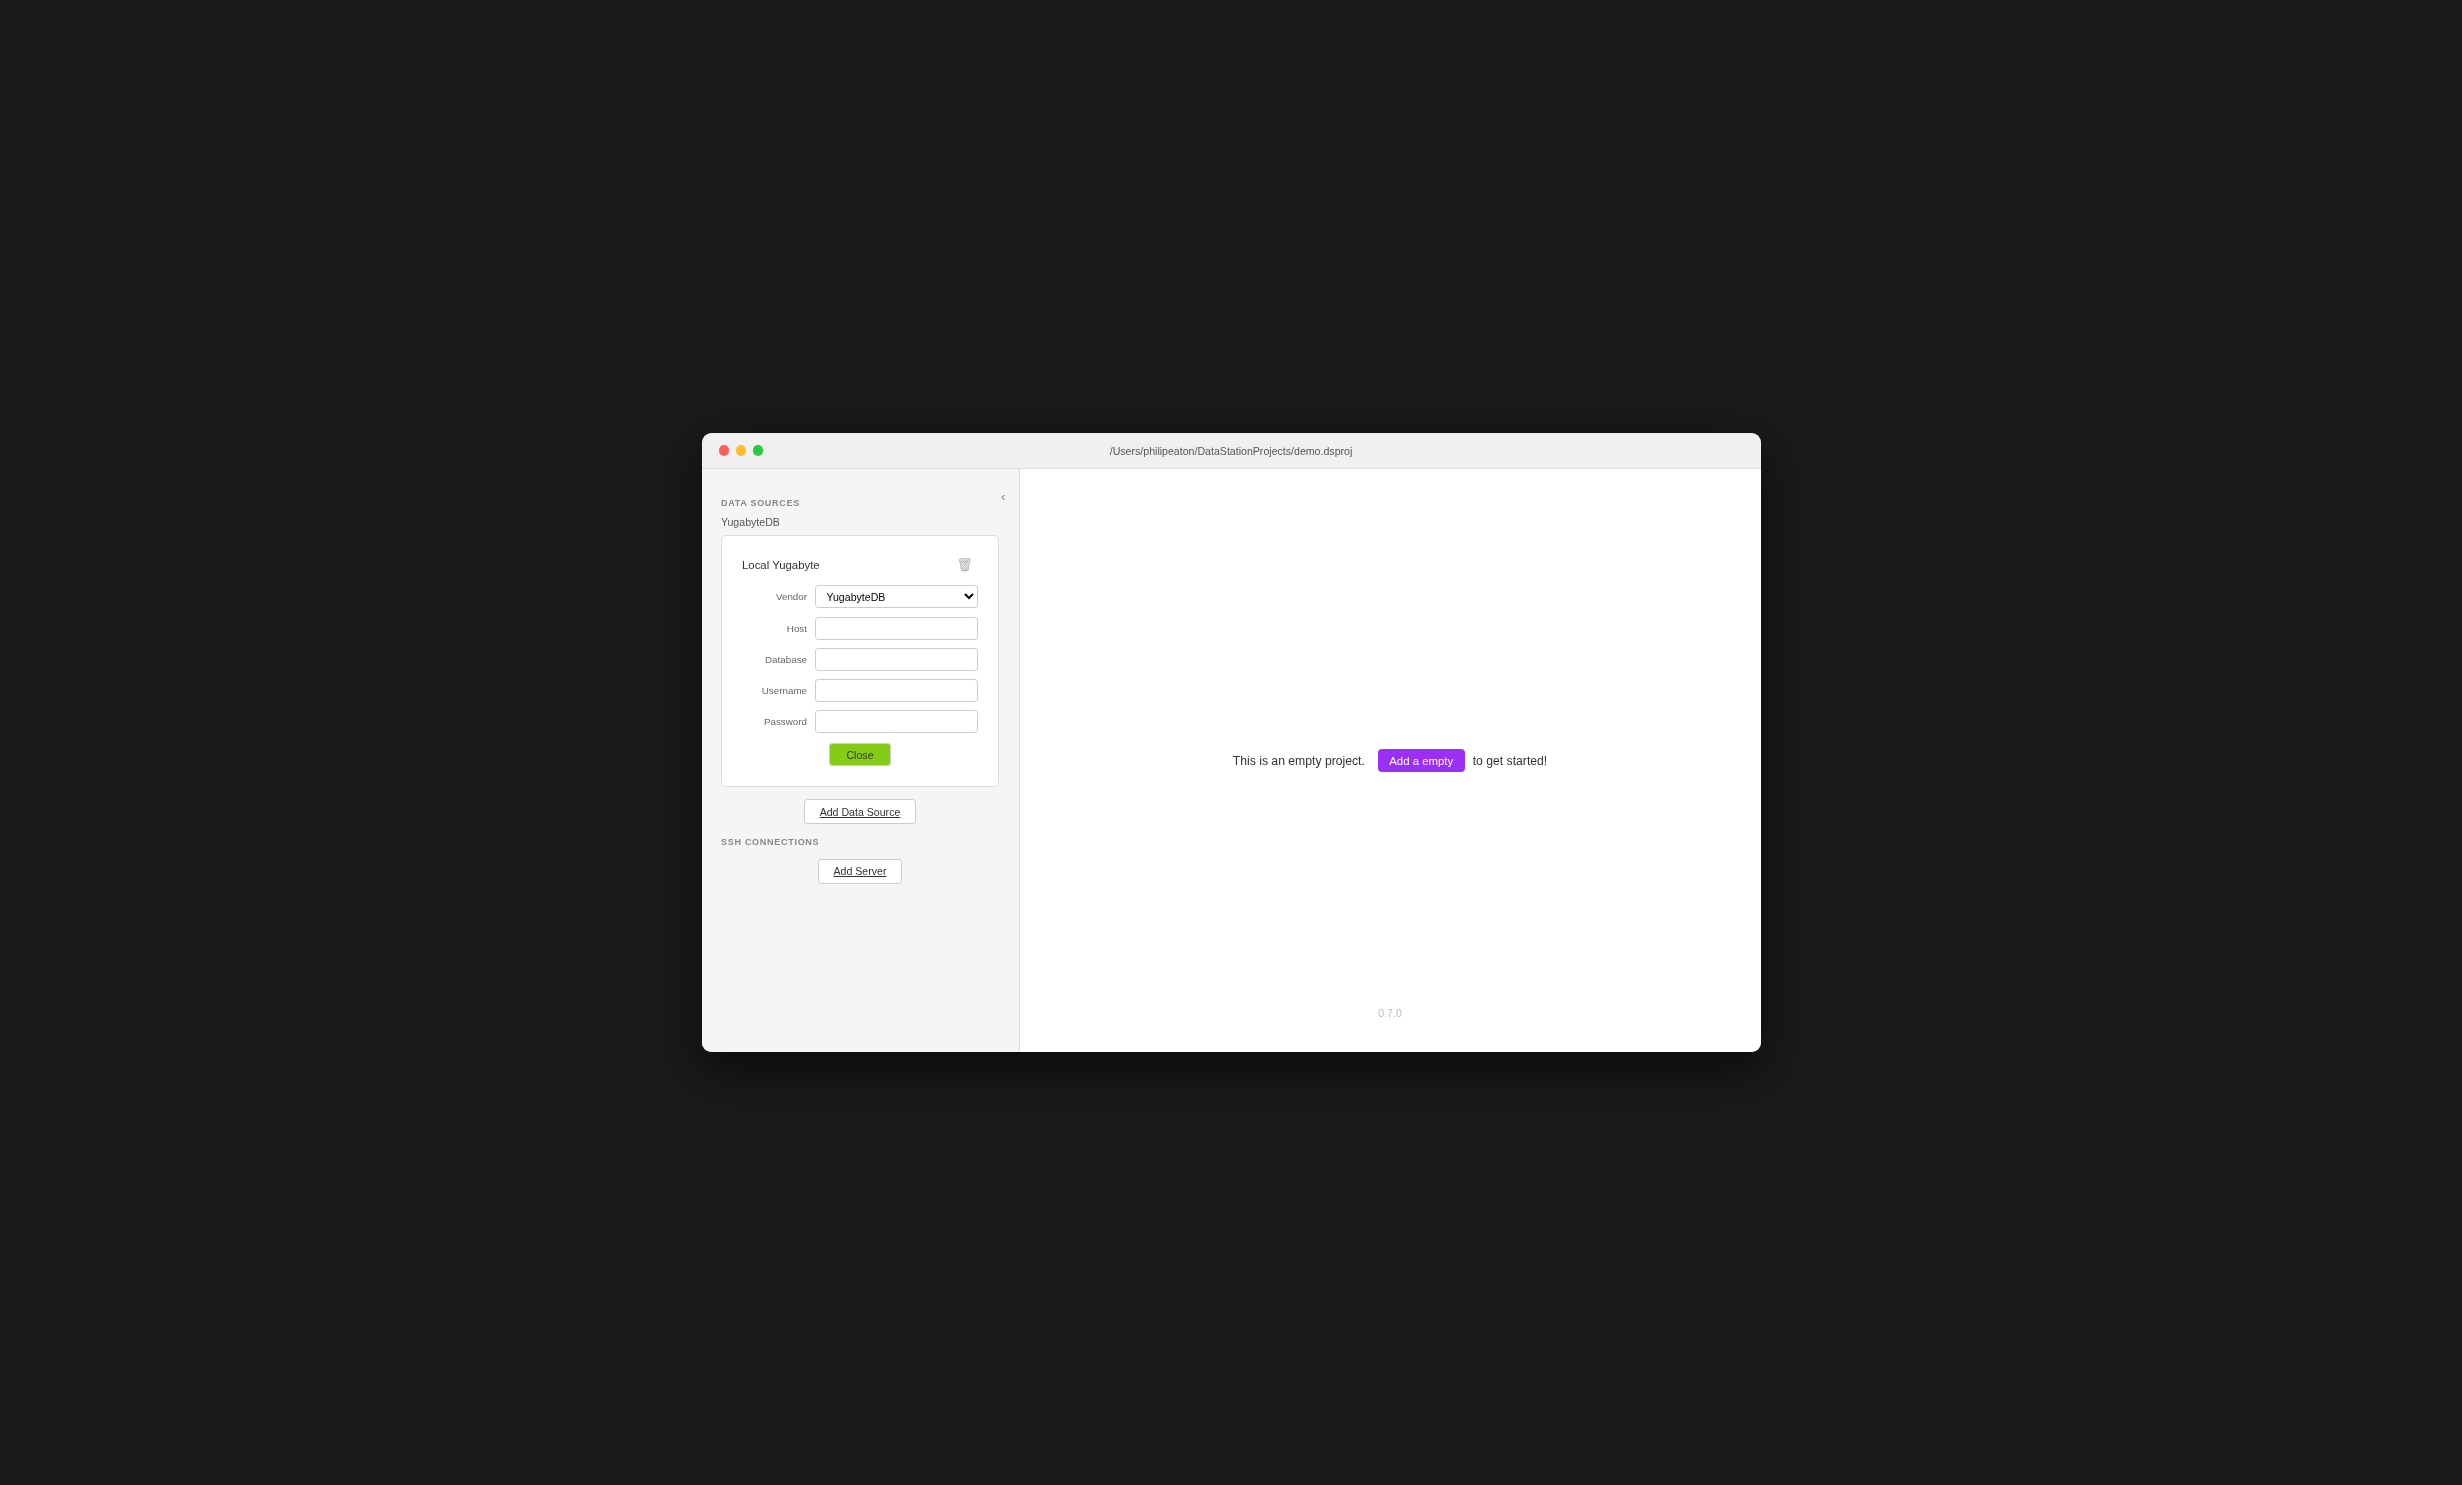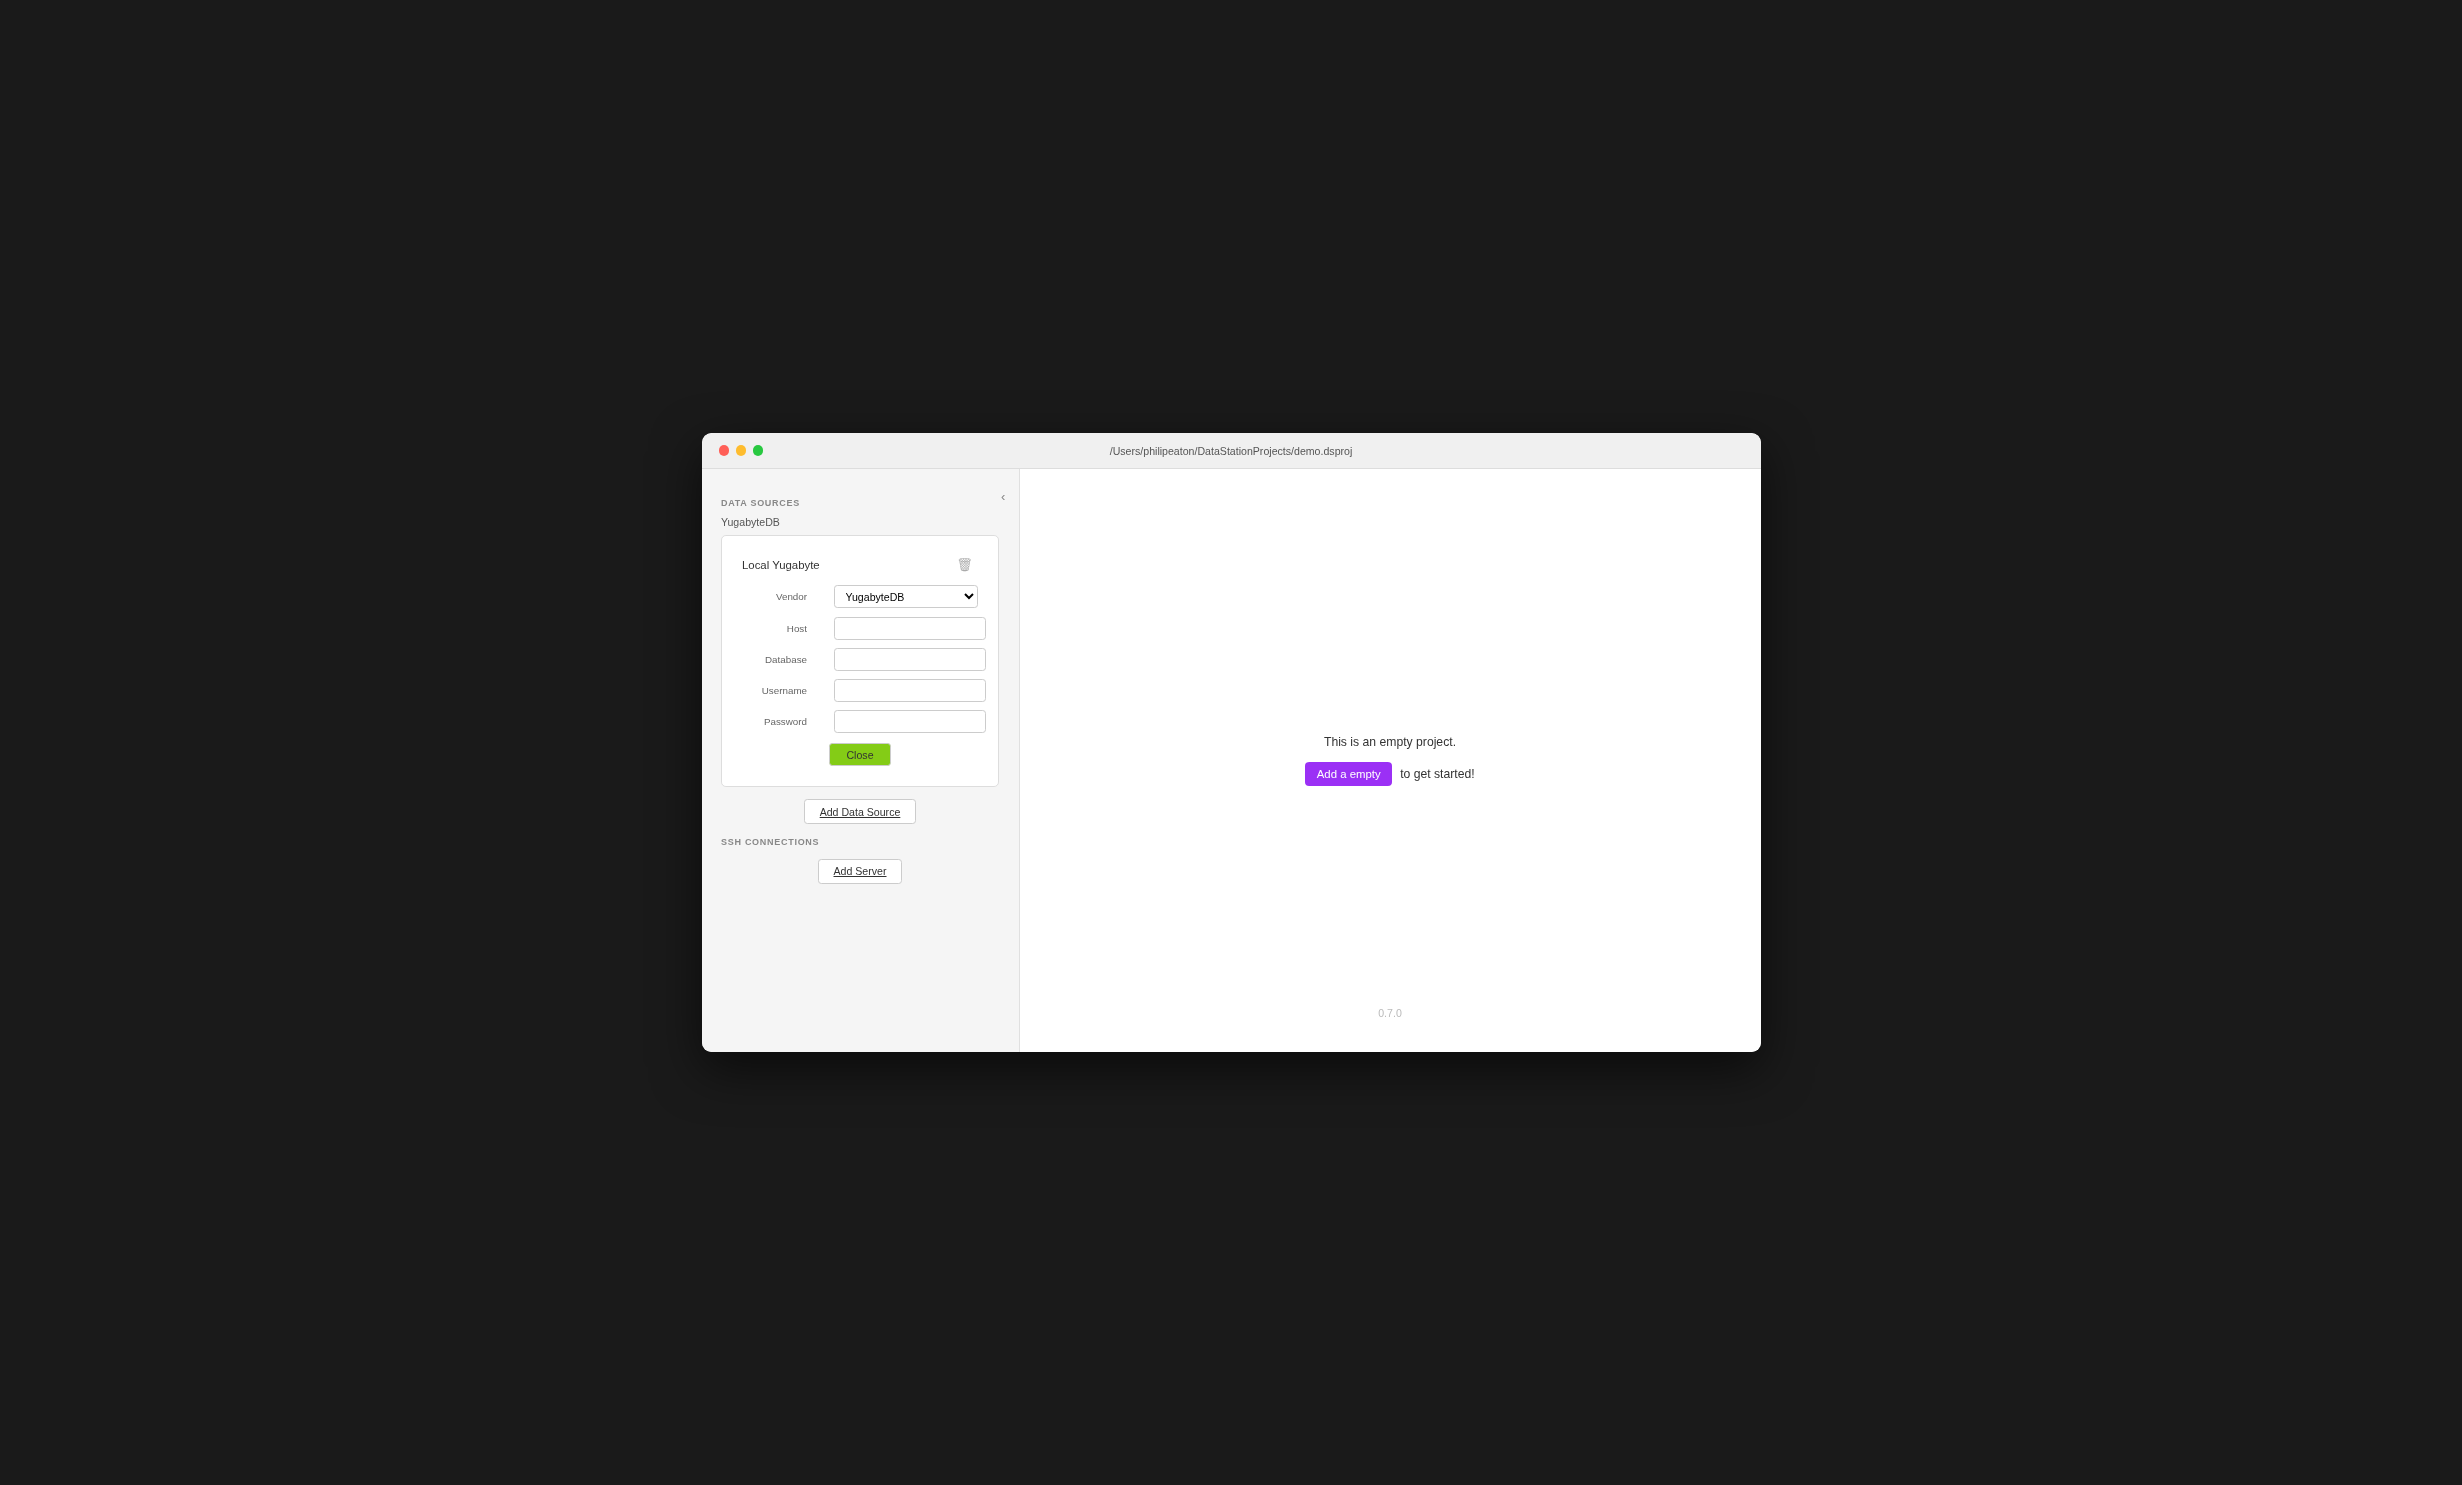--- a/index.html
+++ b/index.html
@@ -147,21 +147,21 @@
       display: flex;
       align-items: center;
       margin-bottom: 8.1px;
     }
 
     .form-label {
       font-size: 9.8px;
       color: #666;
       width: 65px;
       text-align: right;
-      margin-right: 27px;
+      margin-right: 8px;
       flex-shrink: 0;
     }
 
     .form-input {
       flex: 1;
       border: 0.8px solid #ccc;
       border-radius: 3.3px;
       padding: 3.3px 6.5px;
       font-size: 10.6px;
       outline: none;
@@ -217,21 +217,21 @@
       background: #ffffff;
       display: flex;
       flex-direction: column;
       align-items: center;
       justify-content: center;
       position: relative;
     }
 
     .empty-state {
       display: flex;
-      flex-direction: column;
+      flex-direction: row;
       align-items: center;
       gap: 13px;
     }
 
     .empty-text {
       font-size: 12.2px;
       color: #333;
       display: flex;
       align-items: center;
       gap: 8.1px;

